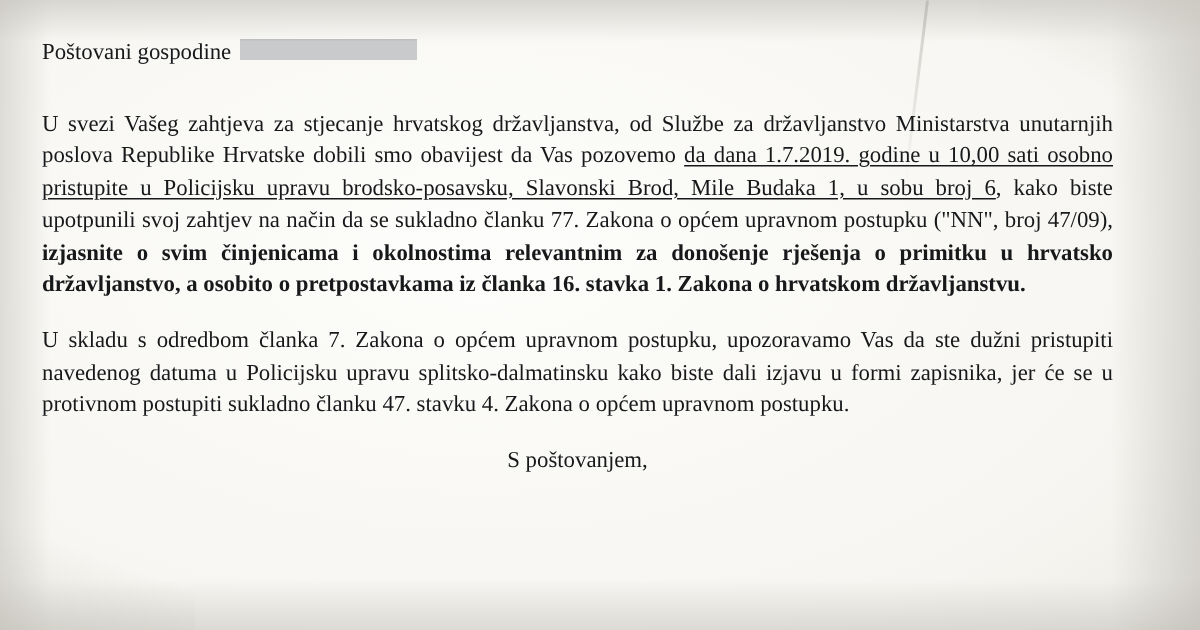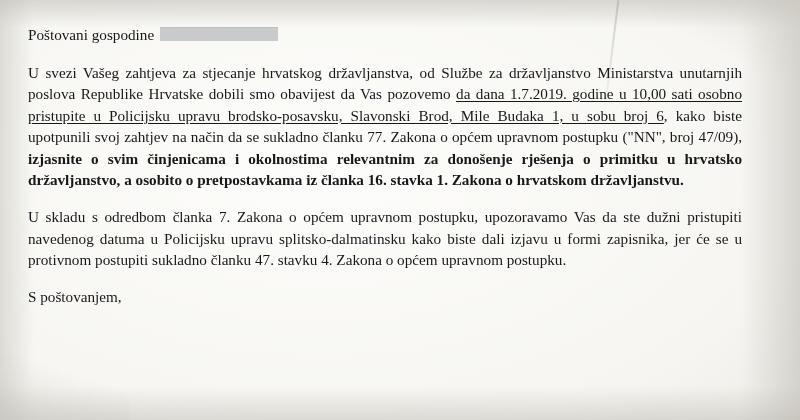--- a/index.html
+++ b/index.html
@@ -68,26 +68,26 @@
     font-size: 15.2px;
     line-height: 1.42;
     text-align: justify;
     text-justify: inter-word;
   }
 
   .para {
     margin: 0 0 15px 0;
   }
   .para.greeting {
-    margin-bottom: 16px;
+    margin-bottom: 26px;
     text-align: left;
   }
   .para.closing {
     margin-bottom: 0;
-    text-align: left;
+    text-align: center;
   }
 
   .redaction {
     display: inline-block;
     width: 118px;
     height: 13px;
     vertical-align: -1px;
     margin-left: 6px;
     background: #c9cacc;
     border-top: 1px solid #bdbec0;

